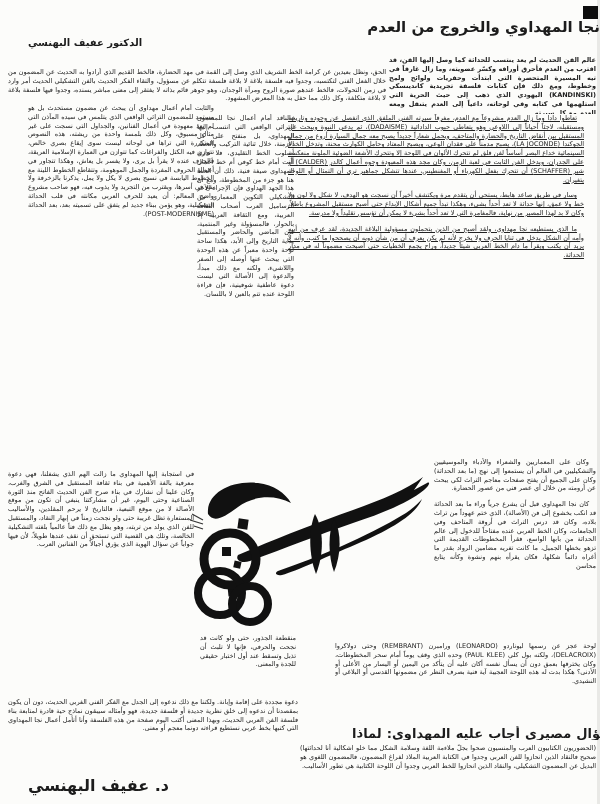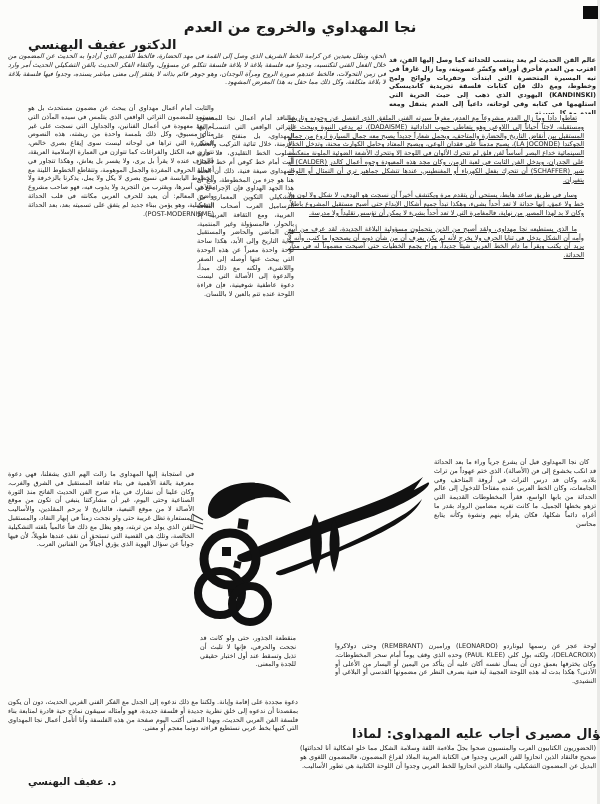--- a/index.html
+++ b/index.html
@@ -6,32 +6,32 @@
   body{
     width:600px;height:804px;position:relative;overflow:hidden;
     background:#fcfcfa;
     font-family:"DejaVu Sans",sans-serif;
     color:#1c1c1c;
   }
   .abs{position:absolute;}
   .scan-edge{right:0;top:0;width:3px;height:804px;background:#e9e9e6;}
   .corner-mark{left:583px;top:6px;width:15px;height:13px;background:#0d0d0d;}
   .page-title{
-    left:0;top:8px;width:600px;text-align:center;direction:rtl;
+    left:0;top:8px;width:600px;direction:rtl;
     font-size:15px;font-weight:bold;letter-spacing:.5px;
   }
-  .author{left:28px;top:37px;font-size:13px;font-weight:bold;direction:rtl;}
-  .signature{left:28px;top:776px;font-size:10px;font-weight:bold;direction:rtl;}
+  .author{left:28px;top:37px;font-size:10px;font-weight:bold;direction:rtl;}
+  .signature{left:28px;top:776px;font-size:16px;font-weight:bold;direction:rtl;}
   .col{
     direction:rtl;text-align:justify;overflow:hidden;
     font-size:6.5px;line-height:8.8px;color:#222;
     word-break:normal;
   }
   .col p{margin:0 0 7px 0;text-indent:7px;}
-  .intro       {left:8px;  top:52px; width:378px;height:58px;font-style:italic;}
+  .intro       {left:8px;  top:68px; width:378px;height:58px;}
   .right-top   {left:389px;top:56px; width:207px;height:58px;font-weight:bold;}
   .right-wide  {left:288px;top:114px;width:296px;height:346px;text-decoration:underline;}
   .mid-narrow  {left:197px;top:114px;width:97px; height:352px;}
   .left-upper  {left:8px;  top:104px;width:186px;height:352px;margin-left:20px;}
   .left-mid    {left:8px;  top:470px;width:186px;height:228px;}
   .right-beside{left:434px;top:458px;width:162px;height:180px;}
   .mid-below   {left:200px;top:634px;width:96px; height:62px;}
   .bottom-r1   {left:335px;top:642px;width:261px;height:72px;}
   .bold-q{
     left:352px;top:726px;width:261px;height:14px;direction:rtl;overflow:hidden;
@@ -88,20 +88,21 @@
     </g>
     <g stroke="#333" stroke-width="1.1" fill="none">
       <path d="M14 52 l11 6"></path>
         <path d="M12 58 l13 4"></path>
         <path d="M16 64 l9 3"></path>
     </g>
   </svg>
 </div>
 
 <div class="abs col right-beside">
+  <p>وكان على المعماريين والشعراء والأدباء والموسيقيين والتشكيليين في العالم أن يستمعوا إلى نهج (ما بعد الحداثة) وكان على الجميع أن يفتح صفحات معاجم التراث لكي يبحث عن أرومته من خلال أي عصر فني من عصور الحضارة.</p>
   <p>كان نجا المهداوي قبل أن يشرع جرياً وراء ما بعد الحداثة قد انكب بخشوع إلى فن (الأصالة)، الذي ختم عهوداً من تراث بلاده، وكان قد درس التراث في أروقة المتاحف وفي الجامعات، وكان الخط العربي عنده مفتاحاً للدخول إلى عالم الحداثة من بابها الواسع، فقرأ المخطوطات القديمة التي تزهو بخطها الجميل، ما كانت تغريه مضامين الرواد بقدر ما أغراه دائماً شكلها، فكان يقرأه بنهم ونشوة وكأنه يتابع محاسن</p>
 </div>
 
 <div class="abs col mid-below">منقطعة الجذور، حتى ولو كانت قد نجحت والحرفي، فإنها لا تلبث أن تذبل وتسقط عند أول اختبار حقيقي للجدة والمعنى.</div>
 <div class="abs col bottom-r1">لوحة عجز عن رسمها ليوناردو (LEONARDO) ورامبرن (REMBRANT) وحتى دولاكروا (DELACROIX)، ولكنه بول كلي (PAUL KLEE) وحده الذي وقف يوماً أمام سحر المخطوطات، وكان يخترقها بعمق دون أن يسأل نفسه أكان عليه أن يتأكد من اليمين أو اليسار من الأعلى أو الأدنى؟ هكذا بدت له هذه اللوحة العجيبة آية فنية بصرف النظر عن مضمونها القدسي أو البلاغي أو النشيدي.</div>
 <div class="abs bold-q">سؤال مصيري أجاب عليه المهداوي: لماذا تكتب ما لا يقرأ يا نجا؟</div>
 <div class="abs col bottom-r2">(الحضوريون الكتابيون العرب والمنسيون صحوا بجلّ ملاءمة اللغة وسلامة الشكل مما خلو اشكالية أنا لحداثتها) صحيح فالنقاد الذين انحازوا للفن العربي وجدوا في الكتابة العربية الملاذ لفراغ المضمون، فالمضمون اللغوي هو البديل عن المضمون التشكيلي، والنقاد الذين انحازوا للخط العربي وجدوا أن اللوحة الكتابية هي تطور الأساليب.</div>
 <div class="abs col bottom-lw">دعوة مجددة على إقامة وإبانة. ولكننا مع ذلك ندعوه إلى الجدل مع الفكر الفني الغربي الحديث، دون أن يكون بمقصدنا أن ندعوه إلى خلق نظرية جديدة أو فلسفة جديدة، فهو وأمثاله سيبقون نماذج حية قادرة لمتابعة بناء فلسفة الفن العربي الحديث، وبهذا المعنى أكتب اليوم صفحة من هذه الفلسفة وأنا أتأمل أعمال نجا المهداوي التي كتبها بخط عربي نستطيع قراءته دونما معجم أو معنى.</div>
 
 <div class="abs signature">د. عفيف البهنسي</div>

